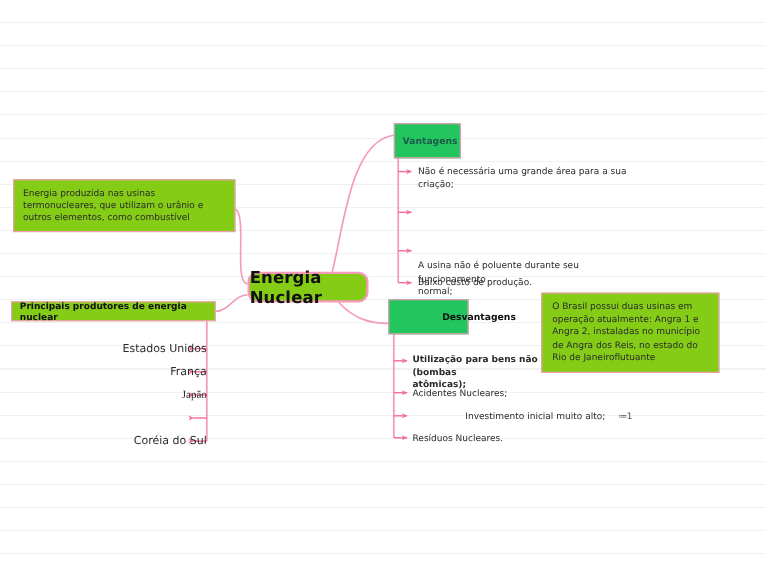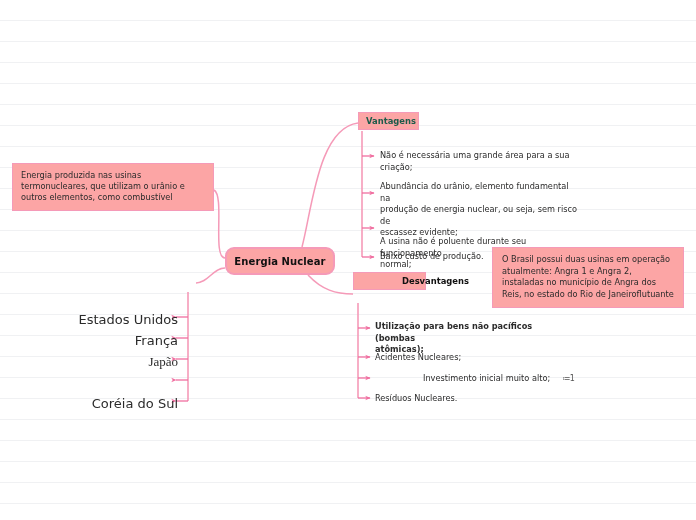--- a/index.html
+++ b/index.html
@@ -35,35 +35,35 @@
     left: 0;
     top: 0;
     width: 696px;
     height: 520px;
     pointer-events: none;
   }
 
   .node {
     position: absolute;
     box-sizing: border-box;
-    background: #fca5a5;
+    background: #84cc16;
     border: 1.6px solid #f59ab8;
   }
 
   .central-node {
     left: 225px;
     top: 247px;
     width: 110px;
     height: 28px;
     border-radius: 9px;
     border-width: 2px;
     display: flex;
     align-items: center;
     justify-content: center;
-    font-size: 10px;
+    font-size: 15px;
     font-weight: bold;
     color: #111111;
     letter-spacing: 0.1px;
   }
 
   .desc-box {
     left: 12px;
     top: 163px;
     width: 202px;
     min-height: 42px;
@@ -83,70 +83,70 @@
     padding-left: 7px;
     box-sizing: border-box;
     font-size: 8.2px;
     font-weight: bold;
     color: #111111;
   }
 
   .branch-label {
     position: absolute;
     box-sizing: border-box;
-    background: #fca5a5;
+    background: #22c55e;
     border: 1.6px solid #f59ab8;
     display: flex;
     align-items: center;
     padding-left: 7px;
     font-size: 8.4px;
     font-weight: bold;
-    height: 18px;
+    height: 32px;
   }
 
   .vantagens-box {
     left: 358px;
     top: 112px;
     width: 61px;
     color: #1d5b4a;
   }
 
   .desvantagens-box {
     left: 353px;
     top: 272px;
     width: 73px;
     color: #111111;
     padding-left: 48px;
   }
 
   .note-box {
     left: 492px;
-    top: 247px;
-    width: 192px;
+    top: 266px;
+    width: 162px;
     padding: 6px 8px 7px 9px;
     font-size: 8.2px;
     line-height: 11.5px;
     color: #2b2b2b;
   }
 
   .leaf {
     position: absolute;
     font-size: 8.2px;
     line-height: 11.5px;
     color: #2b2b2b;
     white-space: pre-line;
   }
 
   .producer-item {
     position: absolute;
-    font-size: 13px;
+    font-size: 10px;
     color: #2b2b2b;
     text-align: right;
     width: 160px;
-    left: 18px;
+    left: 28px;
   }
 
   .badge-icon {
     display: inline-block;
     margin-left: 12px;
     font-size: 8px;
     color: #555;
     letter-spacing: -0.5px;
     vertical-align: baseline;
   }
@@ -191,33 +191,31 @@
     <path d="M188,338 L176,338" fill="none" stroke="#f06ea0" stroke-width="1.3" marker-end="url(#arrow-left)"></path>
     <path d="M188,359 L176,359" fill="none" stroke="#f06ea0" stroke-width="1.3" marker-end="url(#arrow-left)"></path>
     <path d="M188,380 L176,380" fill="none" stroke="#f06ea0" stroke-width="1.3" marker-end="url(#arrow-left)"></path>
     <path d="M188,401 L176,401" fill="none" stroke="#f06ea0" stroke-width="1.3" marker-end="url(#arrow-left)"></path>
   </svg>
 
   <div class="node central-node">Energia Nuclear</div>
 
   <div class="node desc-box">Energia produzida nas usinas termonucleares, que utilizam o urânio e outros elementos, como combustível</div>
 
+  <div class="node producers-header">Principais produtores de energia nuclear</div>
 
   <div class="producer-item" style="top:312px;">Estados Unidos</div>
   <div class="producer-item" style="top:333px;">França</div>
   <div class="producer-item" style="top:354px;font-family:Liberation Serif, serif;">Japão</div>
   <div class="producer-item" style="top:396px;">Coréia do Sul</div>
 
   <div class="branch-label vantagens-box">Vantagens</div>
 
   <div class="leaf" style="left:380px; top:150px; width:200px;">Não é necessária uma grande área para a sua
 criação;</div>
-  <div class="leaf" style="left:380px; top:181px; width:200px;">Abundância do urânio, elemento fundamental na
-produção de energia nuclear, ou seja, sem risco de
-escassez evidente;</div>
   <div class="leaf" style="left:380px; top:236px; width:200px;">A usina não é poluente durante seu funcionamento
 normal;</div>
   <div class="leaf" style="left:380px; top:251px; width:200px;">Baixo custo de produção.</div>
 
   <div class="branch-label desvantagens-box">Desvantagens</div>
 
   <div class="leaf" style="left:375px; top:321px; width:200px;font-weight:bold;">Utilização para bens não pacíficos (bombas
 atômicas);</div>
   <div class="leaf" style="left:375px; top:352px; width:200px;">Acidentes Nucleares;</div>
   <div class="leaf" style="left:375px; top:373px; width:210px;padding-left:48px;"><span>Investimento inicial muito alto;</span><span class="badge-icon">≔1</span></div>

